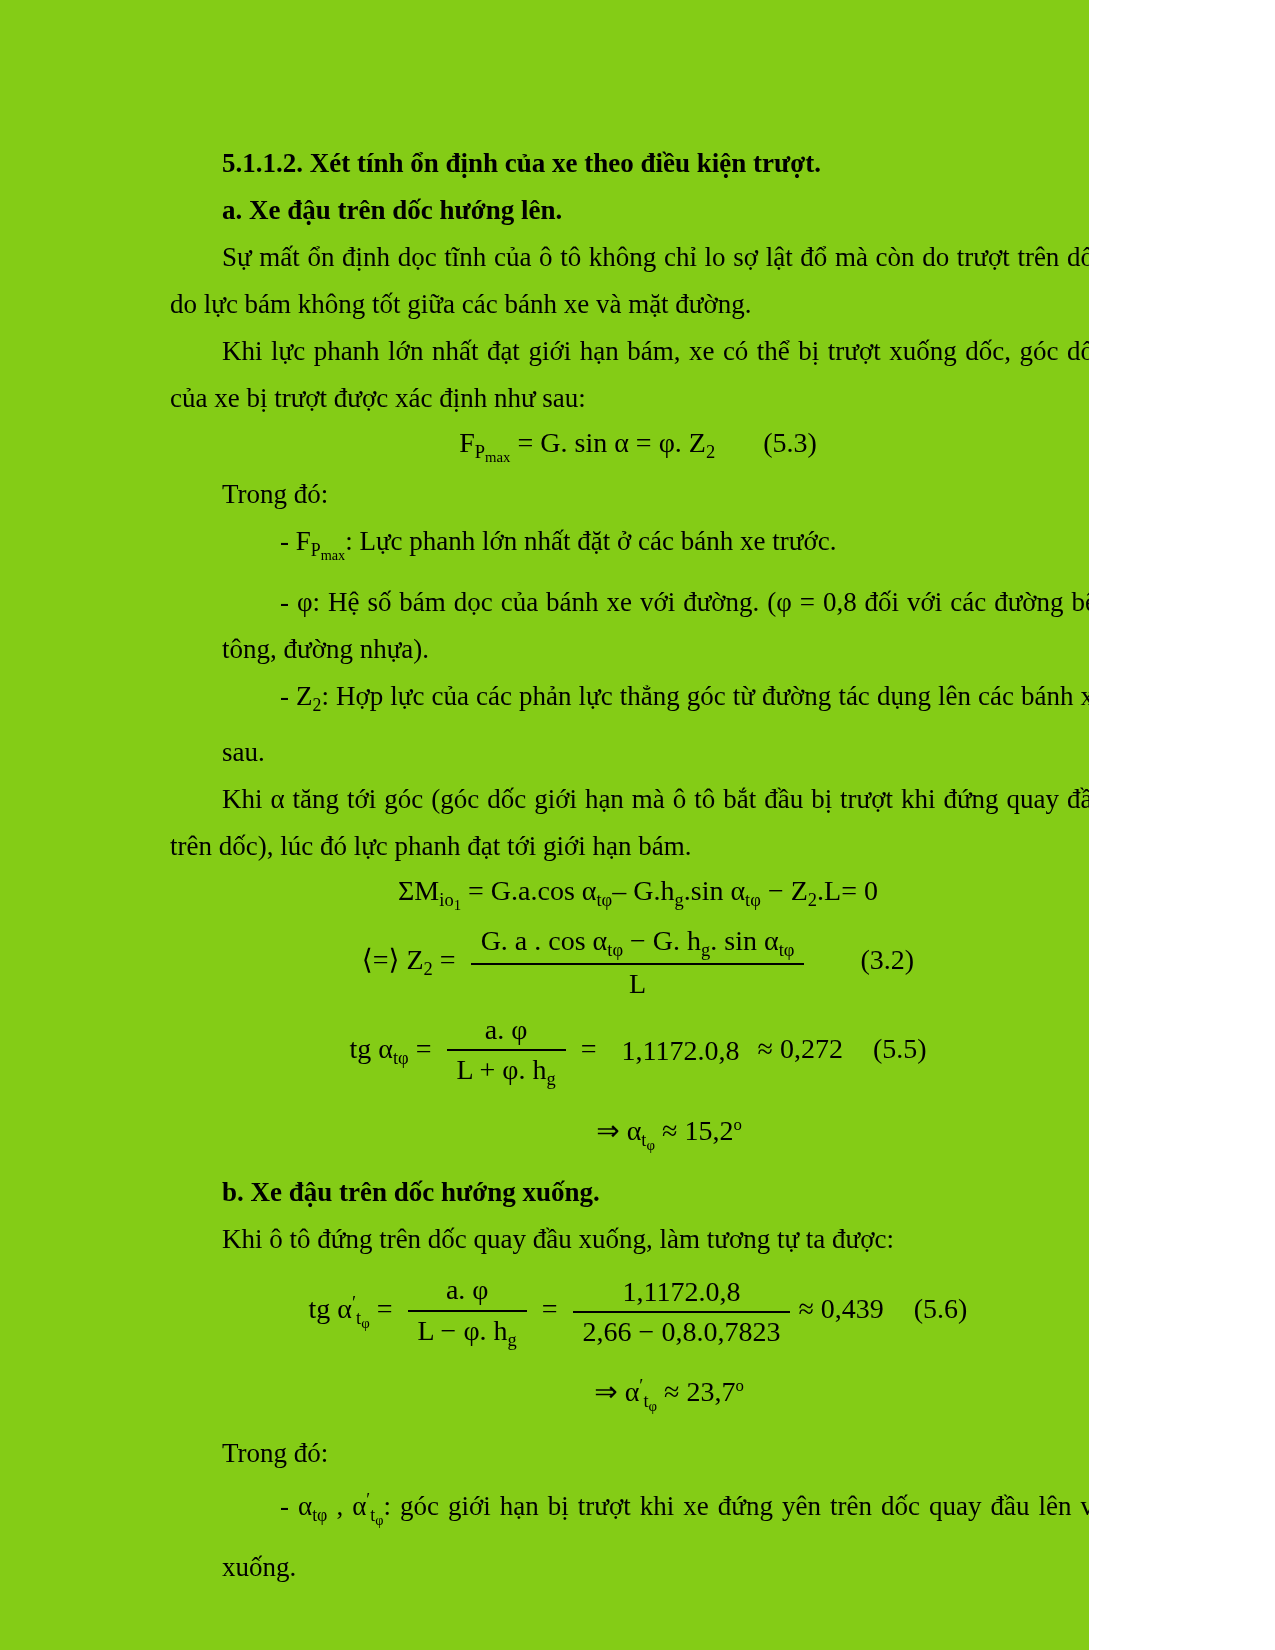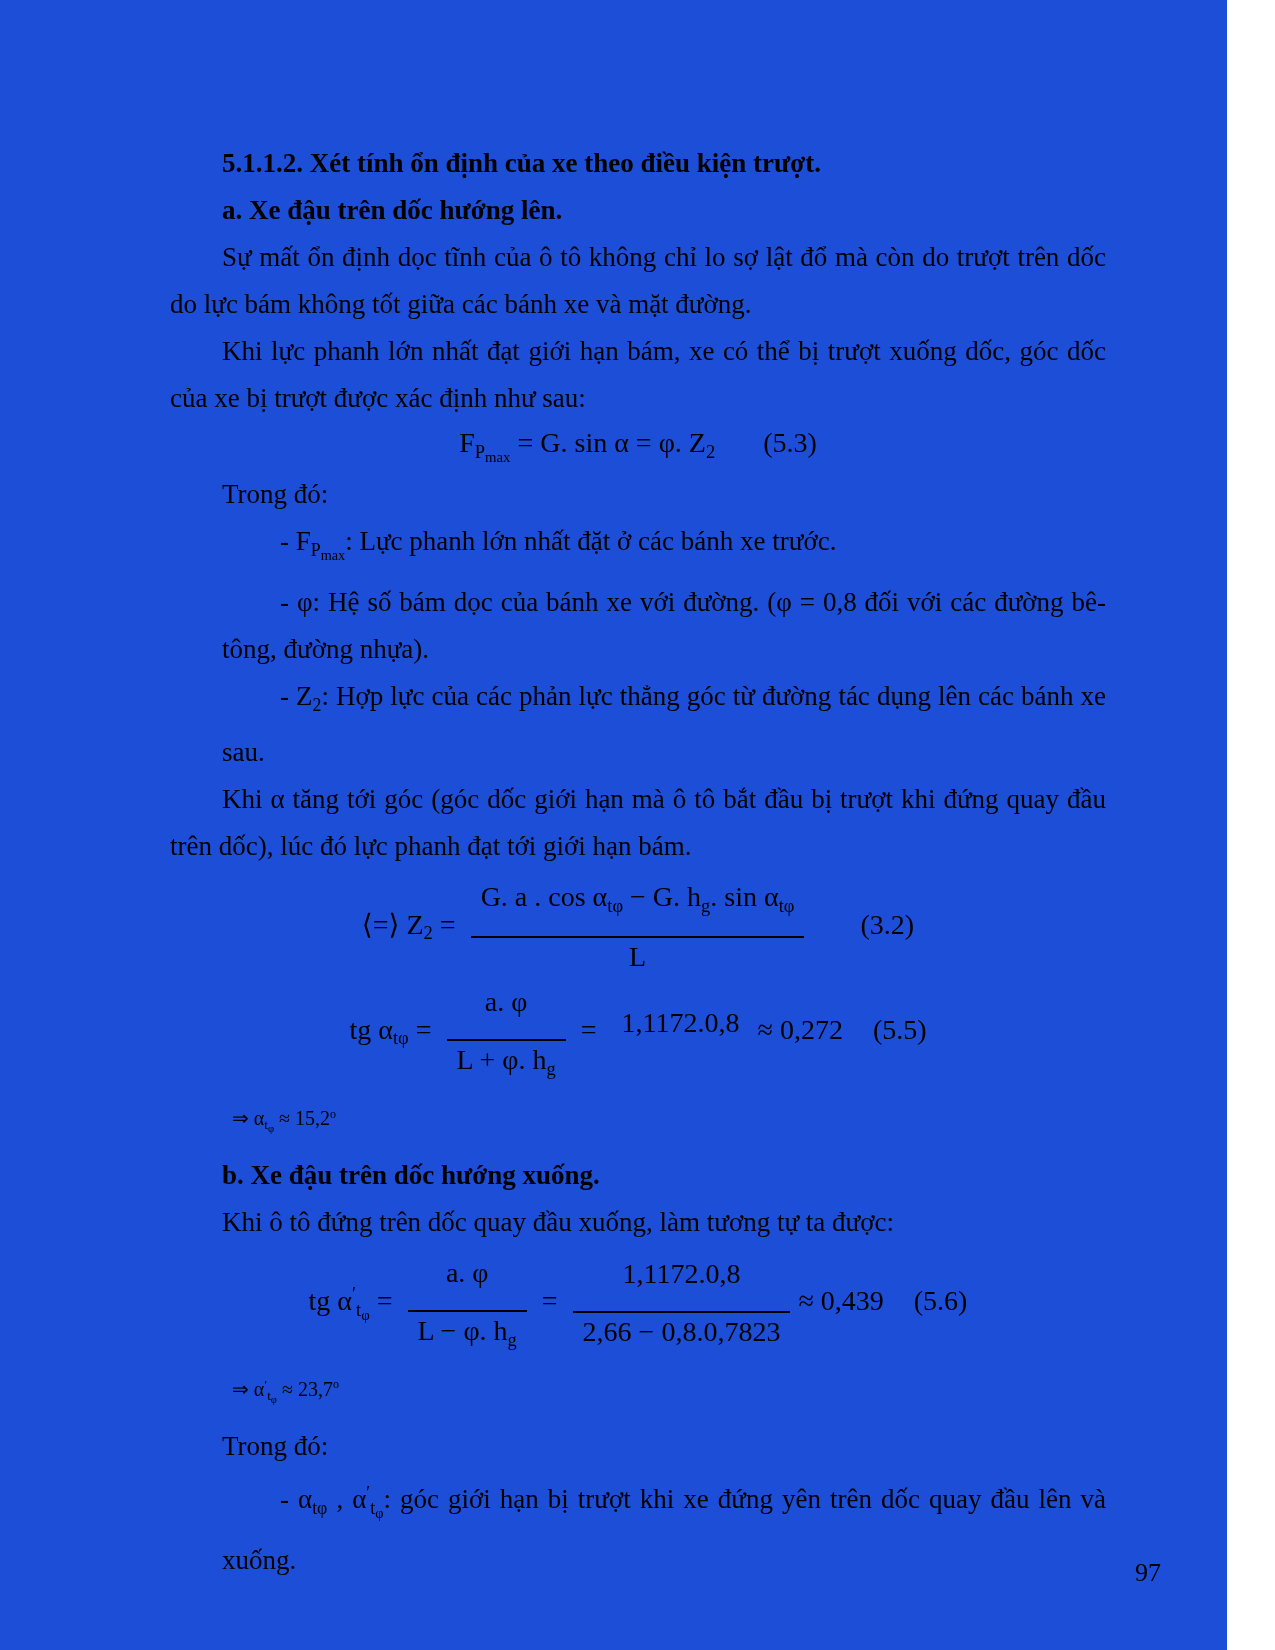--- a/index.html
+++ b/index.html
@@ -1,36 +1,36 @@
 <!DOCTYPE html>
 <html><head>
 <meta charset="utf-8">
 <style>
   html,body { margin:0; padding:0; background:#ffffff; }
   .page {
-    position:relative; width:1227px; height:1650px; background:#1d4ed8;
+    position:relative; width:1089px; height:1650px; background:#84cc16;
     font-family:"Liberation Serif", serif; color:#000000; overflow:hidden;
   }
   .doc { position:absolute; left:170px; top:140px; width:936px; font-size:27px; line-height:47px; }
   p.body { margin:0; text-align:justify; }
   .ind { text-indent:52px; }
   .hang { padding-left:52px; text-indent:58px; }
   .bold { font-weight:bold; }
   .eq { text-align:center; line-height:normal; margin:5px 0; font-size:28px; }
   .eq-tall { margin:9px 0; }
   .frac { display:inline-block; vertical-align:middle; text-align:center; margin:0 8px; line-height:1.3; }
-  .frac .num { display:block; padding:0 10px 18px; }
+  .frac .num { display:block; padding:0 10px 1px; }
   .frac .den { display:block; border-top:2px solid #000; padding:1px 10px 0; }
   .sb { font-size:66%; vertical-align:-0.32em; }
   .sb .sb2 { font-size:80%; vertical-align:-0.3em; }
   .pr { font-size:66%; vertical-align:0.5em; }
   .dg { font-size:60%; vertical-align:0.6em; }
   .tag { margin-left:48px; }
   .tag-near { margin-left:30px; }
-  .result { margin:10px 0 0; padding-left:62px; font-size:20px; line-height:47px; text-align:left; }
+  .result { margin:10px 0 0; padding-left:62px; font-size:28px; line-height:47px; text-align:center; }
   .pagenum { position:absolute; left:1135px; top:1558px; font-size:26px; line-height:30px; }
 </style>
 </head>
 <body>
 
 <div class="page">
   <div class="doc">
 
     <p class="body bold ind">5.1.1.2. Xét tính ổn định của xe theo điều kiện trượt.</p>
 
@@ -47,20 +47,23 @@
     <p class="body ind">Trong đó:</p>
 
     <p class="body hang"><span>- F</span><span class="sb"><span>P</span><span class="sb2">max</span></span><span>: Lực phanh lớn nhất đặt ở các bánh xe trước.</span></p>
 
     <p class="body hang">- φ: Hệ số bám dọc của bánh xe với đường. (φ = 0,8 đối với các đường bê-tông, đường nhựa).</p>
 
     <p class="body hang"><span>- Z</span><span class="sb">2</span><span>: Hợp lực của các phản lực thẳng góc từ đường tác dụng lên các bánh xe sau.</span></p>
 
     <p class="body ind">Khi α tăng tới góc (góc dốc giới hạn mà ô tô bắt đầu bị trượt khi đứng quay đầu trên dốc), lúc đó lực phanh đạt tới giới hạn bám.</p>
 
+    <div class="eq">
+      <span>ΣM</span><span class="sb"><span>io</span><span class="sb2">1</span></span><span> = G.a.cos α</span><span class="sb">tφ</span><span>– G.h</span><span class="sb">g</span><span>.sin α</span><span class="sb">tφ</span><span> − Z</span><span class="sb">2</span><span>.L= 0</span>
+    </div>
 
     <div class="eq eq-tall">
       <span>⟨=⟩ Z</span><span class="sb">2</span><span> = </span><span class="frac"><span class="num"><span>G. a . cos α</span><span class="sb">tφ</span><span> − G. h</span><span class="sb">g</span><span>. sin α</span><span class="sb">tφ</span></span><span class="den">L</span></span><span class="tag">(3.2)</span>
     </div>
 
 
     <div class="eq eq-tall">
       <span>tg α</span><span class="sb">tφ</span><span> = </span><span class="frac"><span class="num">a. φ</span><span class="den"><span>L + φ. h</span><span class="sb">g</span></span></span><span> = </span><span class="frac"><span class="num">1,1172.0,8</span></span><span>≈ 0,272</span><span class="tag-near">(5.5)</span>
     </div>
 

